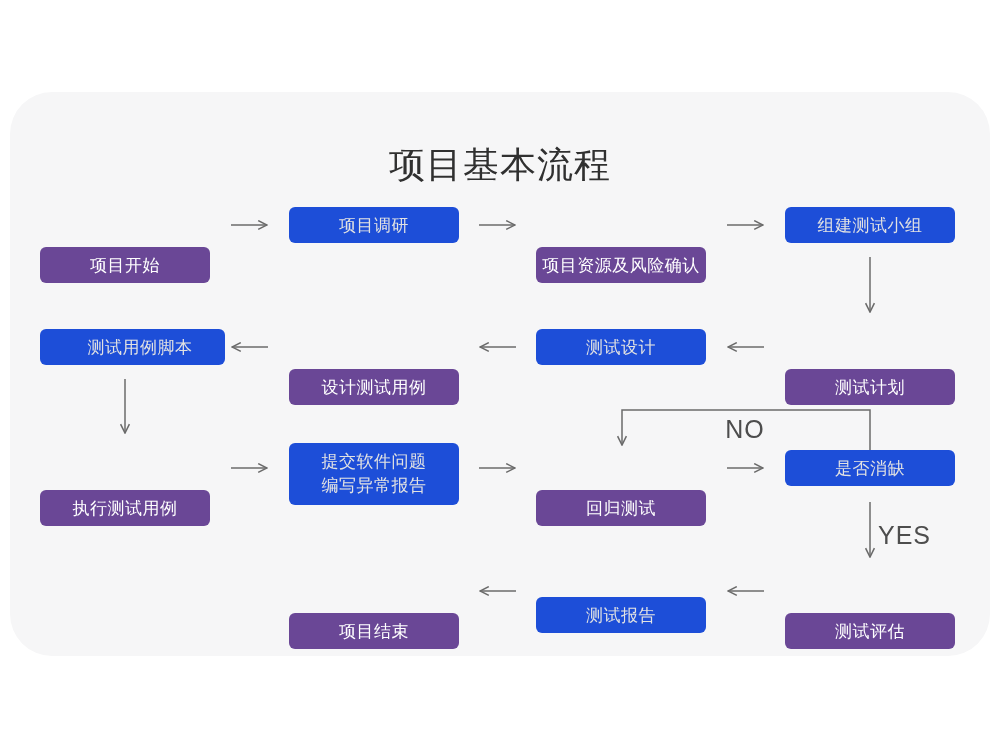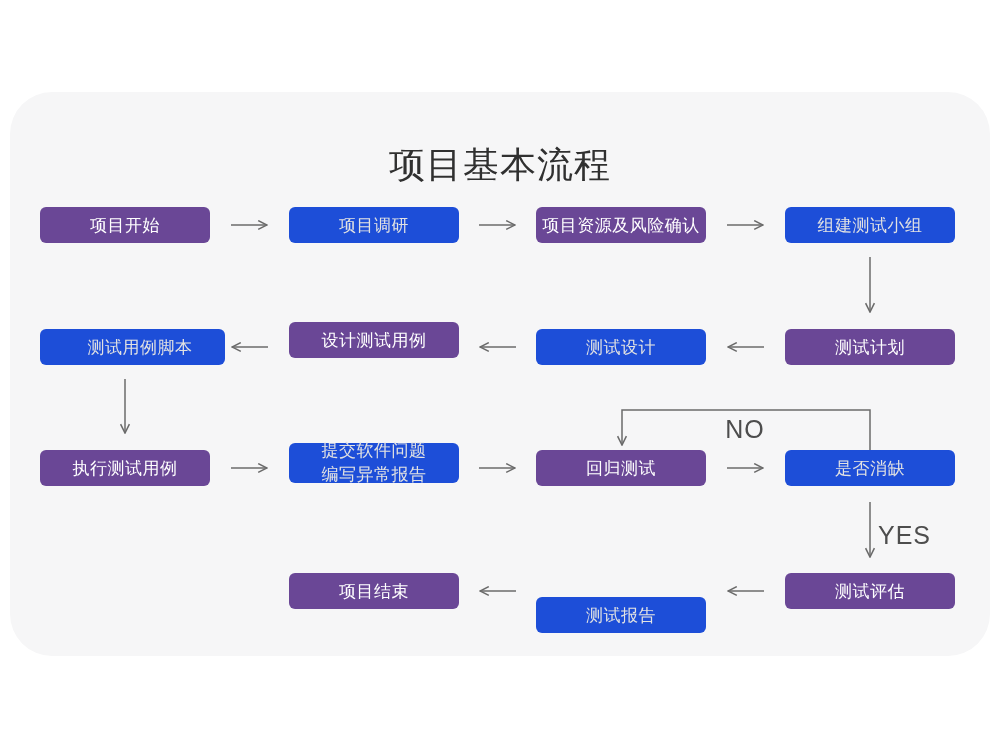--- a/index.html
+++ b/index.html
@@ -37,24 +37,24 @@
     position: absolute;
     width: 170px; height: 36px;
     border-radius: 6px;
     display: flex;
     align-items: center;
     justify-content: center;
     font-size: 17px;
     letter-spacing: 0.5px;
     white-space: nowrap;
   }
-  .node.purple { background: #6a4796; color: #ffffff; }
+  .node.purple { background: #6a4796; color: #ffffff; margin-top: 40px; }
   .node.gray   { background: #1d4ed8; color: #e2e2e2; }
   .node.tall {
-    height: 40px;
+    height: 62px;
     flex-direction: column;
     line-height: 1.4;
   }
   .edge-label {
     position: absolute;
     font-size: 25px;
     color: #4d4d4d;
     letter-spacing: 1px;
   }
   .edge-label.no  { left: 723px; top: 415px; width: 44px; text-align: center; }
@@ -100,21 +100,21 @@
   </g>
 </svg>
 
 <div class="node purple" style="left:40px;  top:207px;">项目开始</div>
 <div class="node gray" style="left:289px; top:207px;">项目调研</div>
 <div class="node purple" style="left:536px; top:207px;">项目资源及风险确认</div>
 <div class="node gray" style="left:785px; top:207px;">组建测试小组</div>
 
 <div class="node purple" style="left:785px; top:329px;">测试计划</div>
 <div class="node gray" style="left:536px; top:329px;">测试设计</div>
-<div class="node purple" style="left:289px; top:322px;">设计测试用例</div>
+<div class="node purple" style="left:289px; top:329px;">设计测试用例</div>
 <div class="node gray" style="left:40px;  top:329px;padding-left:15px;">测试用例脚本</div>
 
 <div class="node purple" style="left:40px;  top:450px;">执行测试用例</div>
 <div class="node gray tall" style="left:289px; top:443px;">
   <span>提交软件问题</span>
   <span>编写异常报告</span>
 </div>
 <div class="node purple" style="left:536px; top:450px;">回归测试</div>
 <div class="node gray" style="left:785px; top:450px;">是否消缺</div>
 

